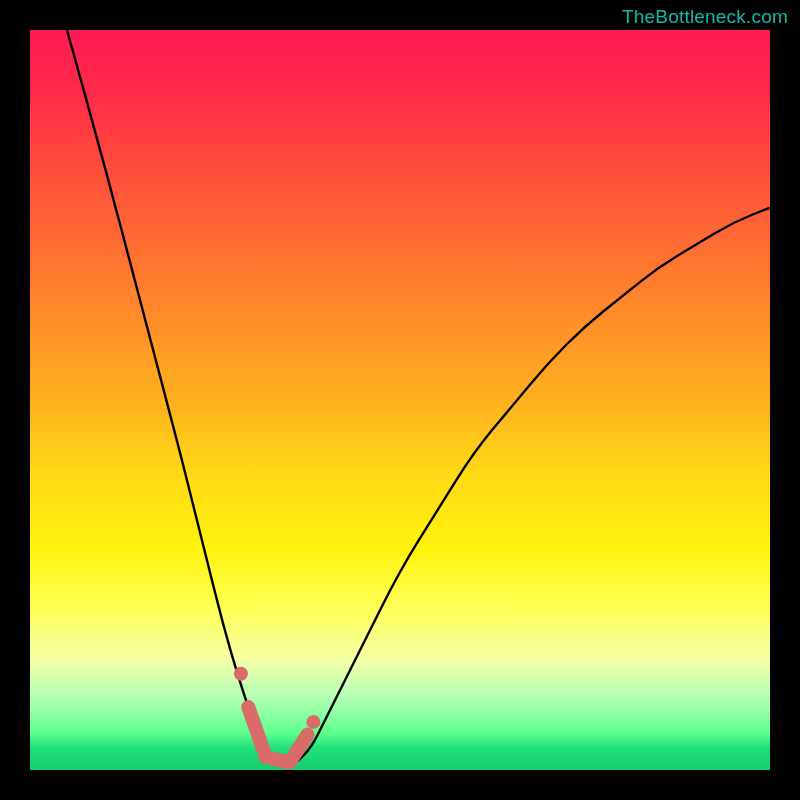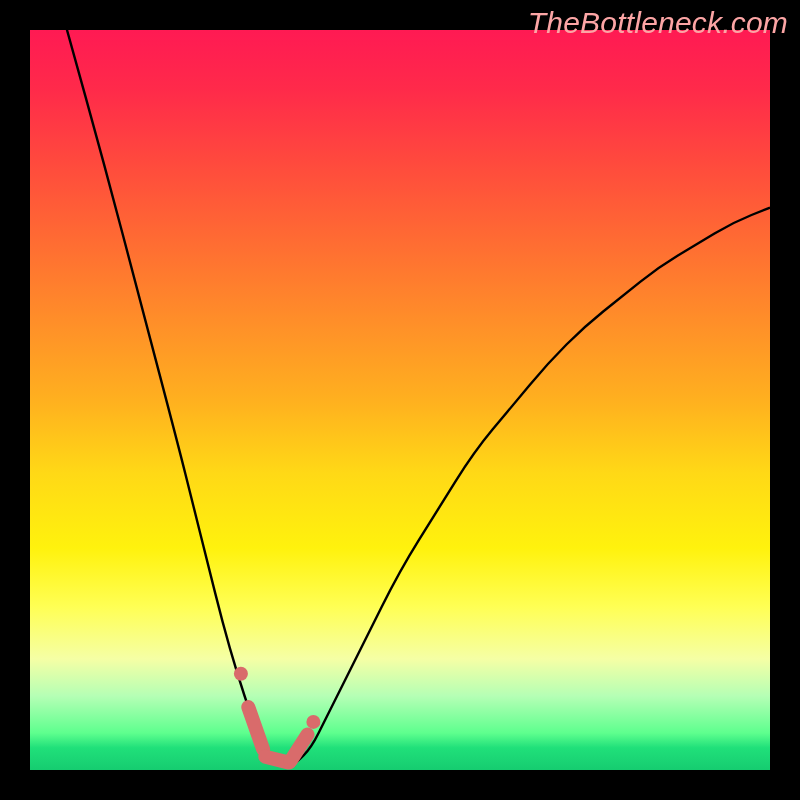--- a/index.html
+++ b/index.html
@@ -55,24 +55,23 @@
     position: absolute;
     left: 0;
     top: 0;
     width: 740px;
     height: 740px;
   }
   .watermark {
     position: absolute;
     top: 6px;
     right: 12px;
-    color: #fca5a5;
-    font-size: 30px;
+    color: #14b8a6;
+    font-size: 19px;
     letter-spacing: 0.2px;
-    font-style: italic;
   }
 </style>
 </head>
 <body>
 
 <div class="frame">
   <div class="plot">
     <div class="gradient"></div>
     <svg class="curve-layer" viewBox="0 0 740 740" preserveAspectRatio="none">
       <g>

